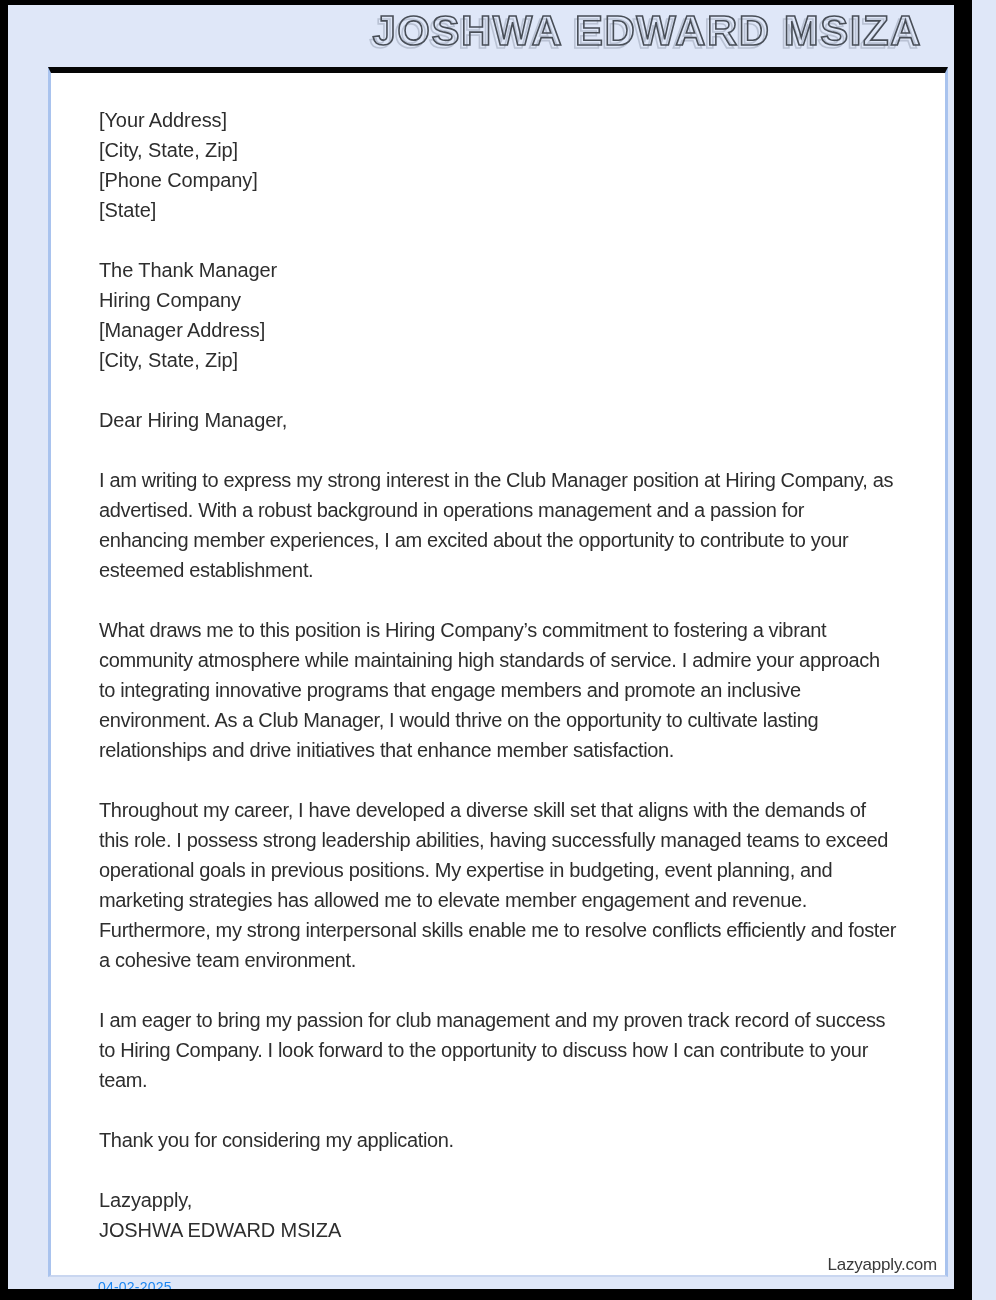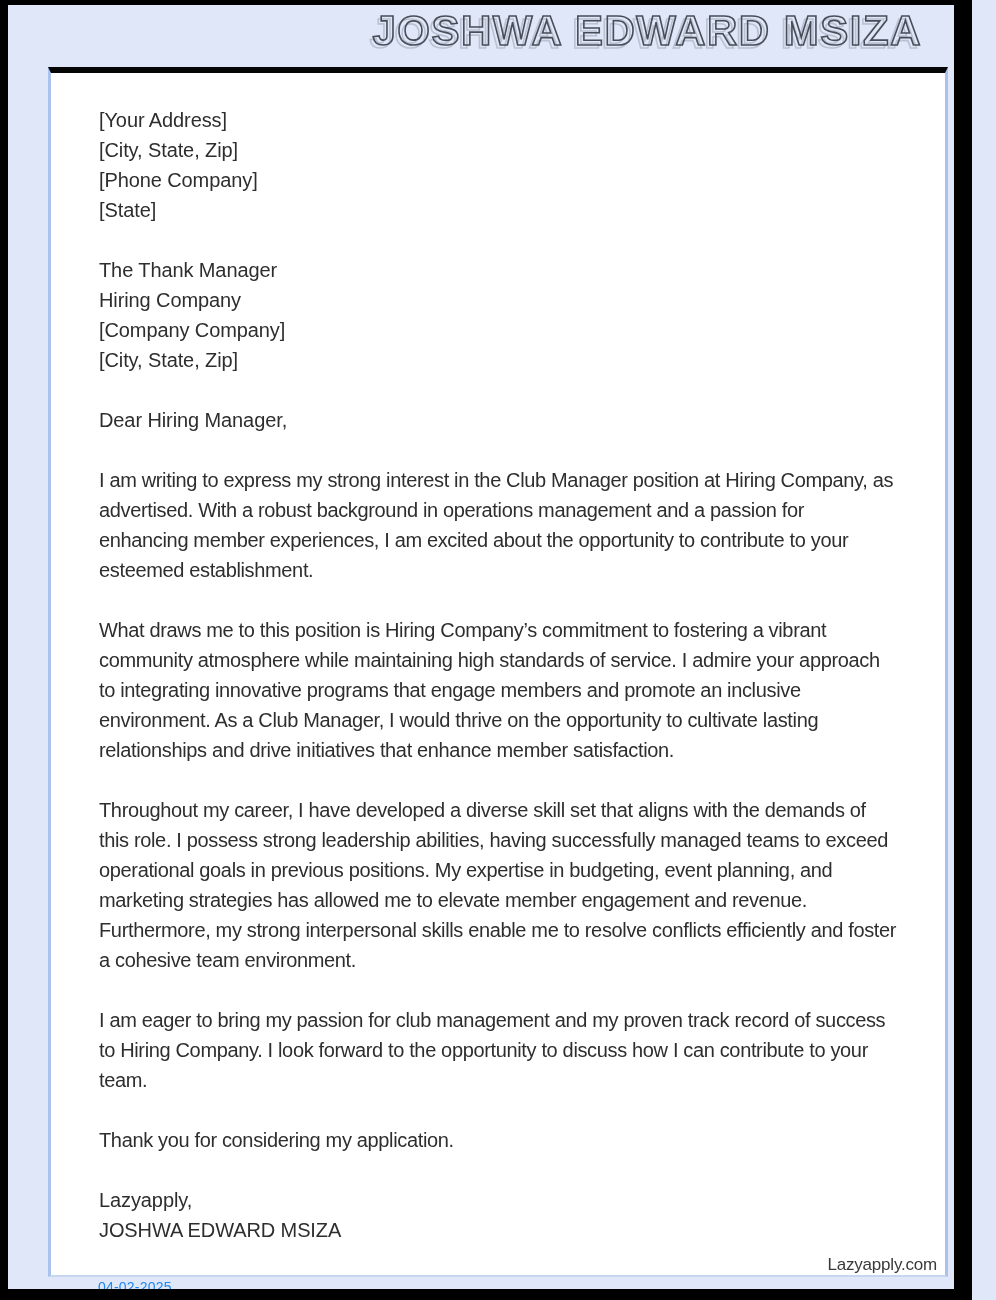--- a/index.html
+++ b/index.html
@@ -84,21 +84,21 @@
     <div class="block">
       <div class="intro-line">[Your Address]</div>
       <div class="intro-line">[City, State, Zip]</div>
       <div class="intro-line">[Phone Company]</div>
       <div class="intro-line">[State]</div>
     </div>
 
     <div class="block">
       <div class="intro-line">The Thank Manager</div>
       <div class="intro-line">Hiring Company</div>
-      <div class="intro-line">[Company Company]</div>
+      <div class="intro-line">[Manager Address]</div>
       <div class="intro-line">[City, State, Zip]</div>
     </div>
 
     <p class="intro-line">Dear Hiring Manager,</p>
 
     <p class="body-par">I am writing to express my strong interest in the Club Manager position at Hiring Company, as advertised. With a robust background in operations management and a passion for enhancing member experiences, I am excited about the opportunity to contribute to your esteemed establishment.</p>
     <p class="body-par">What draws me to this position is Hiring Company’s commitment to fostering a vibrant community atmosphere while maintaining high standards of service. I admire your approach to integrating innovative programs that engage members and promote an inclusive environment. As a Club Manager, I would thrive on the opportunity to cultivate lasting relationships and drive initiatives that enhance member satisfaction.</p>
     <p class="body-par">Throughout my career, I have developed a diverse skill set that aligns with the demands of this role. I possess strong leadership abilities, having successfully managed teams to exceed operational goals in previous positions. My expertise in budgeting, event planning, and marketing strategies has allowed me to elevate member engagement and revenue. Furthermore, my strong interpersonal skills enable me to resolve conflicts efficiently and foster a cohesive team environment.</p>
     <p class="body-par">I am eager to bring my passion for club management and my proven track record of success to Hiring Company. I look forward to the opportunity to discuss how I can contribute to your team.</p>
 

